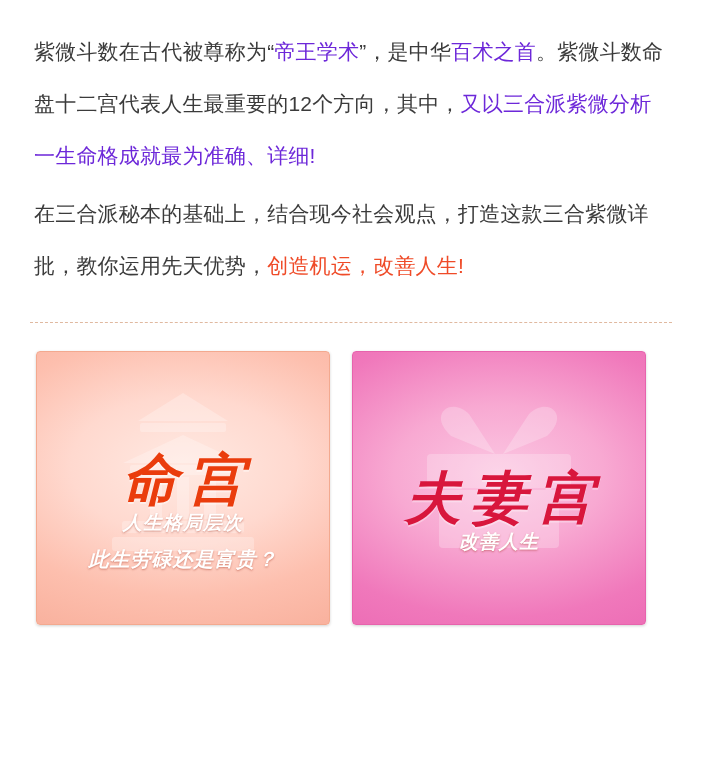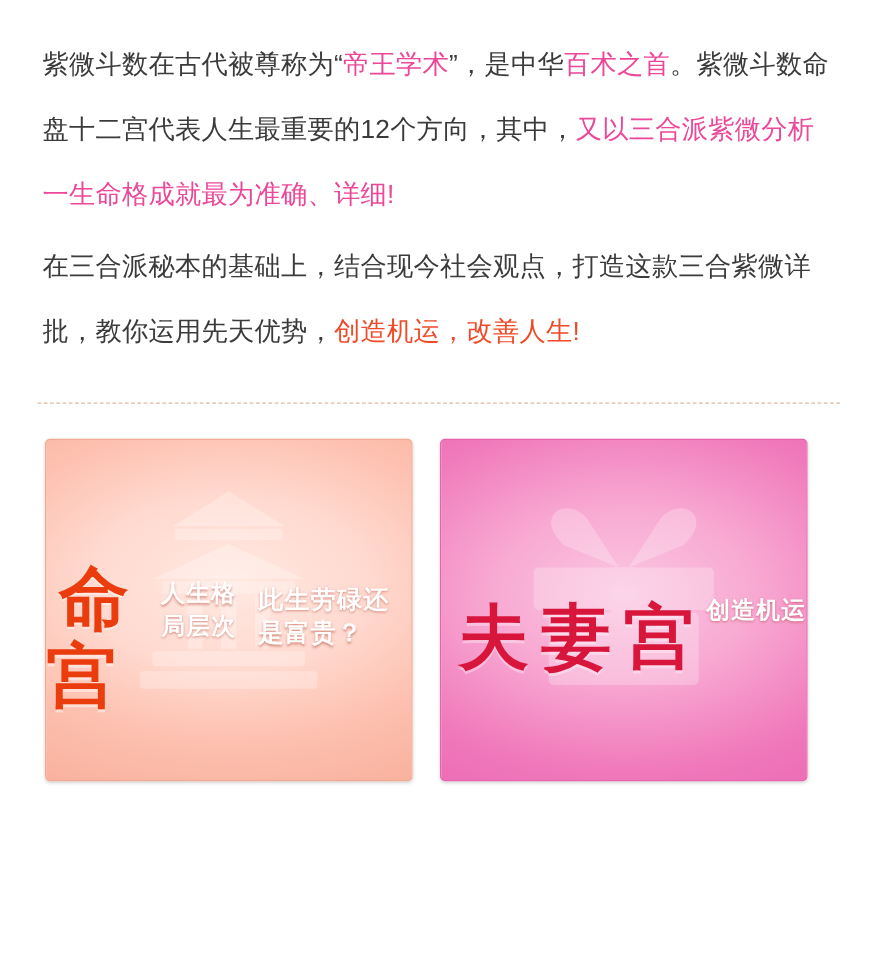--- a/index.html
+++ b/index.html
@@ -28,21 +28,21 @@
     font-size: 21px;
     line-height: 52px;
     color: #3b3b3b;
     letter-spacing: 0.2px;
     margin: 0;
   }
   .para + .para {
     margin-top: 6px;
   }
   .hl-red {
-    color: #ec4899;
+    color: #6d28d9;
   }
   .hl-orange {
     color: #ef4b28;
   }
 
   
   .separator {
     margin: 30px 30px 0 30px;
     border: 0;
     border-top: 1px dashed #e0b9a0;
@@ -62,23 +62,24 @@
     height: 272px;
     border-radius: 4px;
     overflow: hidden;
     box-shadow: 0 1px 3px rgba(0,0,0,0.18);
     flex: 0 0 auto;
   }
   .card-inner {
     position: absolute;
     inset: 0;
     display: flex;
-    flex-direction: row;
+    flex-direction: column;
     align-items: center;
-    justify-content: flex-end;
+    justify-content: center;
+    font-style: italic;
   }
   
   .card-ming {
     background:
       radial-gradient(ellipse 120% 80% at 50% 42%, #ffe9e2 0%, #ffd9cf 32%, #fdbfae 60%, #f6a893 100%);
     border: 1px solid #f3a98f;
   }
   
   .card-fuqi {
     background:
@@ -178,18 +179,18 @@
         <svg class="card-bg-art" width="200" height="170" viewBox="0 0 200 170">
           <g fill="#ffffff" opacity="0.8">
             <path d="M70 22 C52 4, 28 22, 52 44 L96 62 Z"></path>
             <path d="M130 22 C148 4, 172 22, 148 44 L104 62 Z"></path>
             <rect x="28" y="62" width="144" height="34" rx="4"></rect>
             <rect x="40" y="98" width="120" height="58" rx="4"></rect>
             <rect x="90" y="62" width="20" height="94"></rect>
           </g>
         </svg>
         <div class="card-title">夫妻宫</div>
-        <div class="card-sub">创造机运</div>
+        <div class="card-sub">改善人生</div>
       </div>
     </div>
 
   </div>
 </div>
 
 </body></html>

